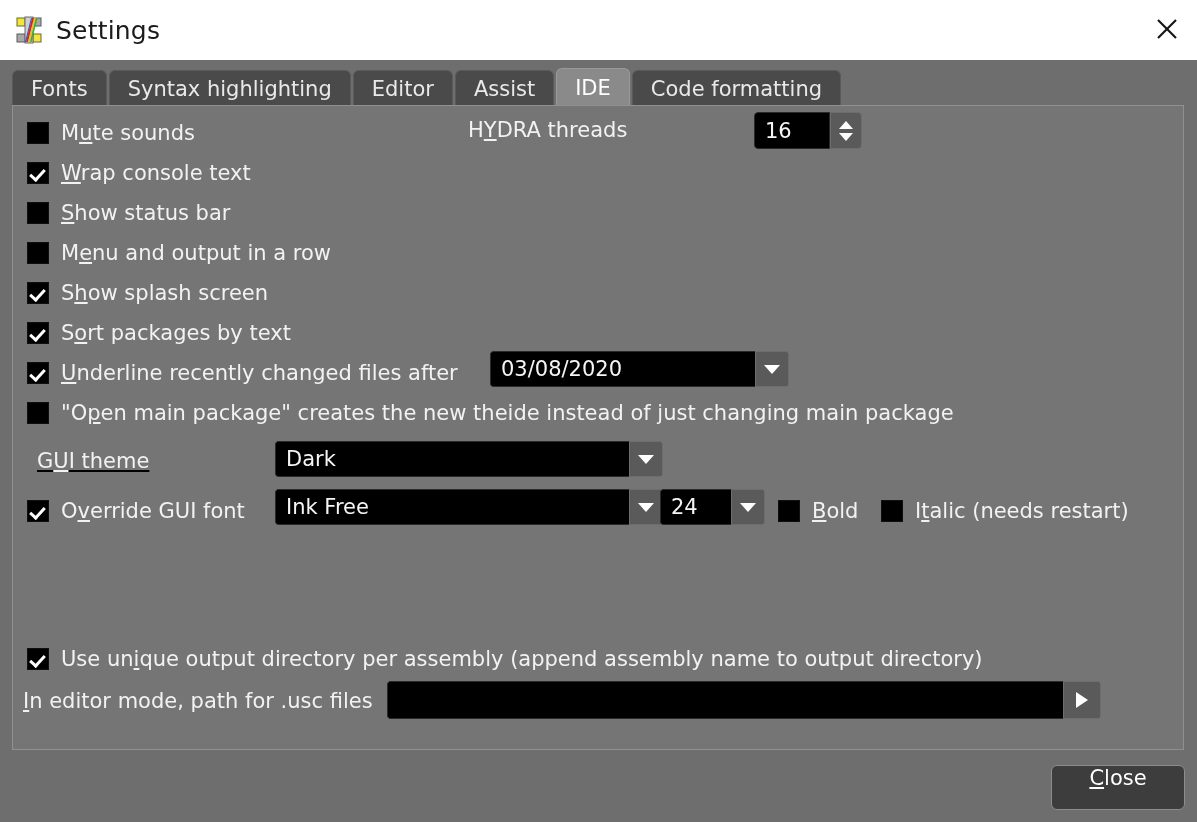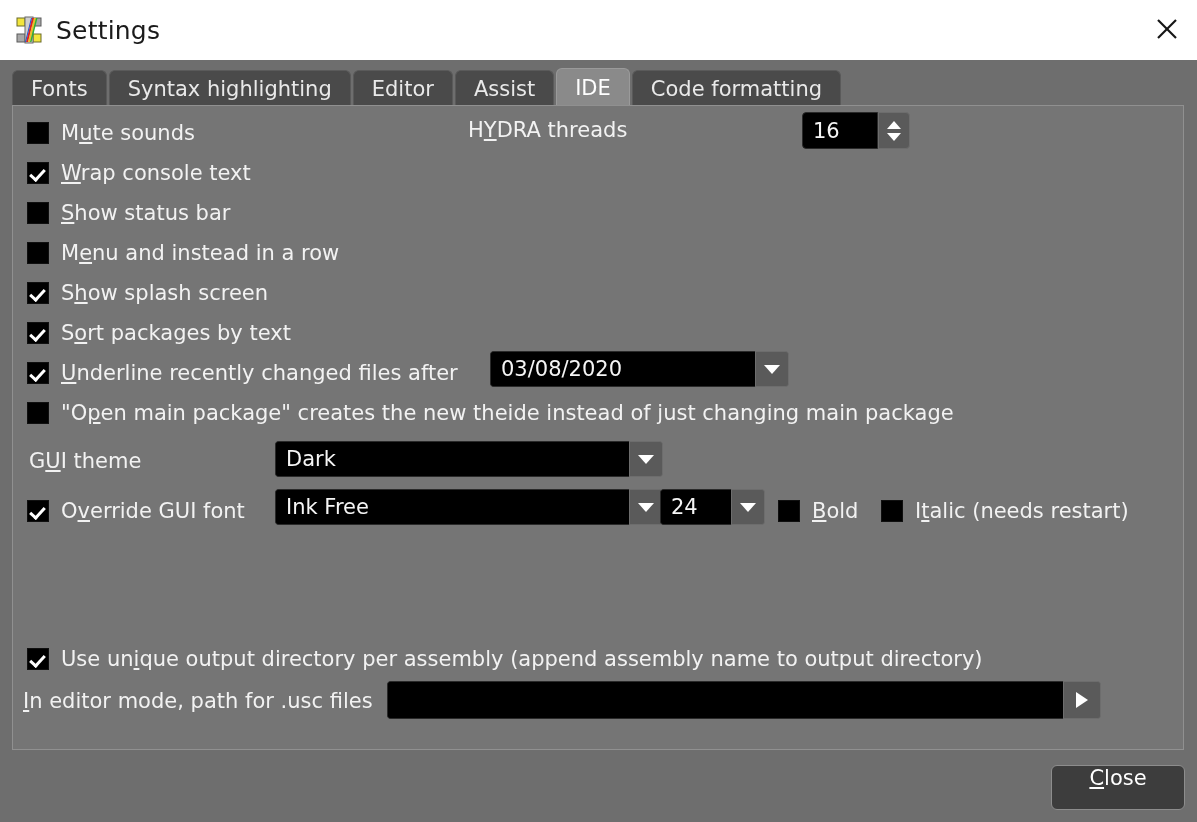--- a/index.html
+++ b/index.html
@@ -217,21 +217,20 @@
     border-bottom: 8px solid transparent;
     border-left: 12px solid #ffffff;
   }
 
   
   .spin {
     display: flex;
     align-items: stretch;
     border-radius: 4px;
     overflow: hidden;
-    margin-left: 48px;
   }
   .spinbtns {
     width: 32px;
     background: #5a5a5a;
     border: 1px solid #6d6d6d;
     border-radius: 0 4px 4px 0;
     box-sizing: border-box;
     display: flex;
     flex-direction: column;
     align-items: center;
@@ -343,21 +342,21 @@
         <span class="lbl"><span></span><u>W</u><span>rap console text</span></span>
       </div>
 
       <div class="row" style="left:14px; top:96px;">
         <span class="cb"></span>
         <span class="lbl"><span></span><u>S</u><span>how status bar</span></span>
       </div>
 
       <div class="row" style="left:14px; top:136px;">
         <span class="cb"></span>
-        <span class="lbl"><span>M</span><u>e</u><span>nu and instead in a row</span></span>
+        <span class="lbl"><span>M</span><u>e</u><span>nu and output in a row</span></span>
       </div>
 
       <div class="row" style="left:14px; top:176px;">
         <span class="cb checked"></span>
         <span class="lbl"><span>S</span><u>h</u><span>ow splash screen</span></span>
       </div>
 
       <div class="row" style="left:14px; top:216px;">
         <span class="cb checked"></span>
         <span class="lbl"><span>S</span><u>o</u><span>rt packages by text</span></span>
@@ -384,21 +383,21 @@
         </div>
       </div>
 
       <div class="combo" style="position:absolute; left:477px; top:245px; width:299px; height:36px;">
         <div class="field" style="flex:1; height:36px;">03/08/2020</div>
         <div class="dropbtn">
           <span class="caret"></span>
         </div>
       </div>
 
-      <div class="row" style="left:16px; top:345px;">
+      <div class="row" style="left:24px; top:345px;text-decoration:underline;">
         <span class="lbl"><span>G</span><u>U</u><span>I theme</span></span>
       </div>
       <div class="combo" style="position:absolute; left:262px; top:335px; width:388px; height:36px;">
         <div class="field" style="flex:1; height:36px;">Dark</div>
         <div class="dropbtn">
           <span class="caret"></span>
         </div>
       </div>
 
       <div class="row" style="left:14px; top:394px;">

